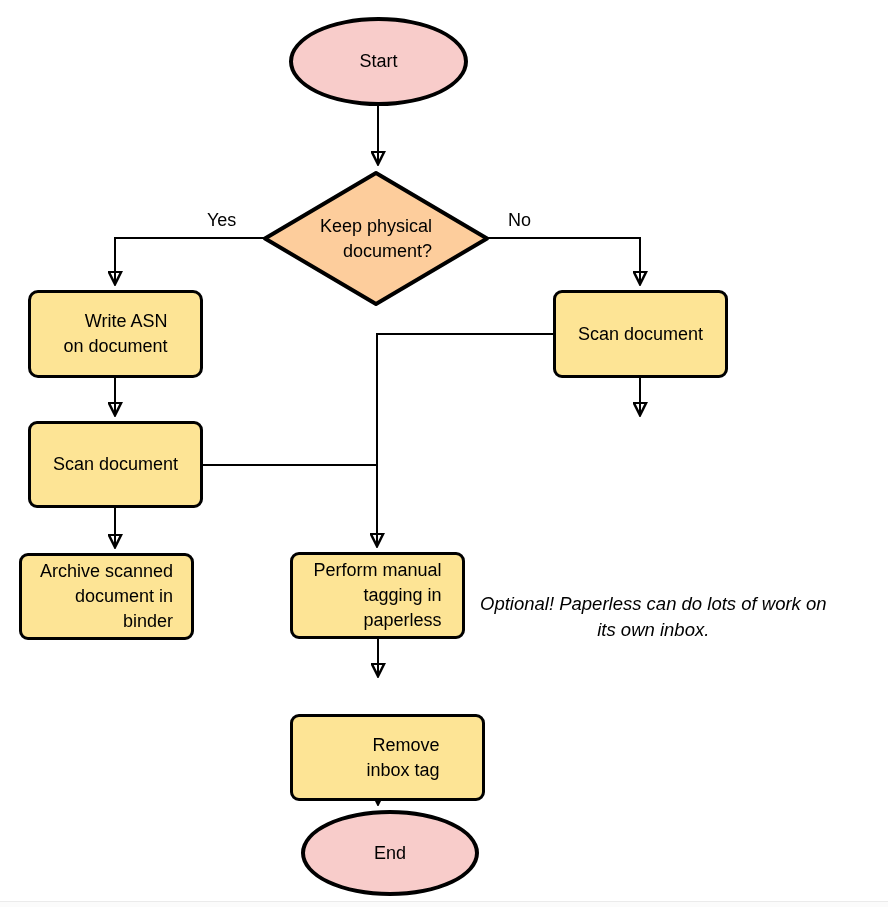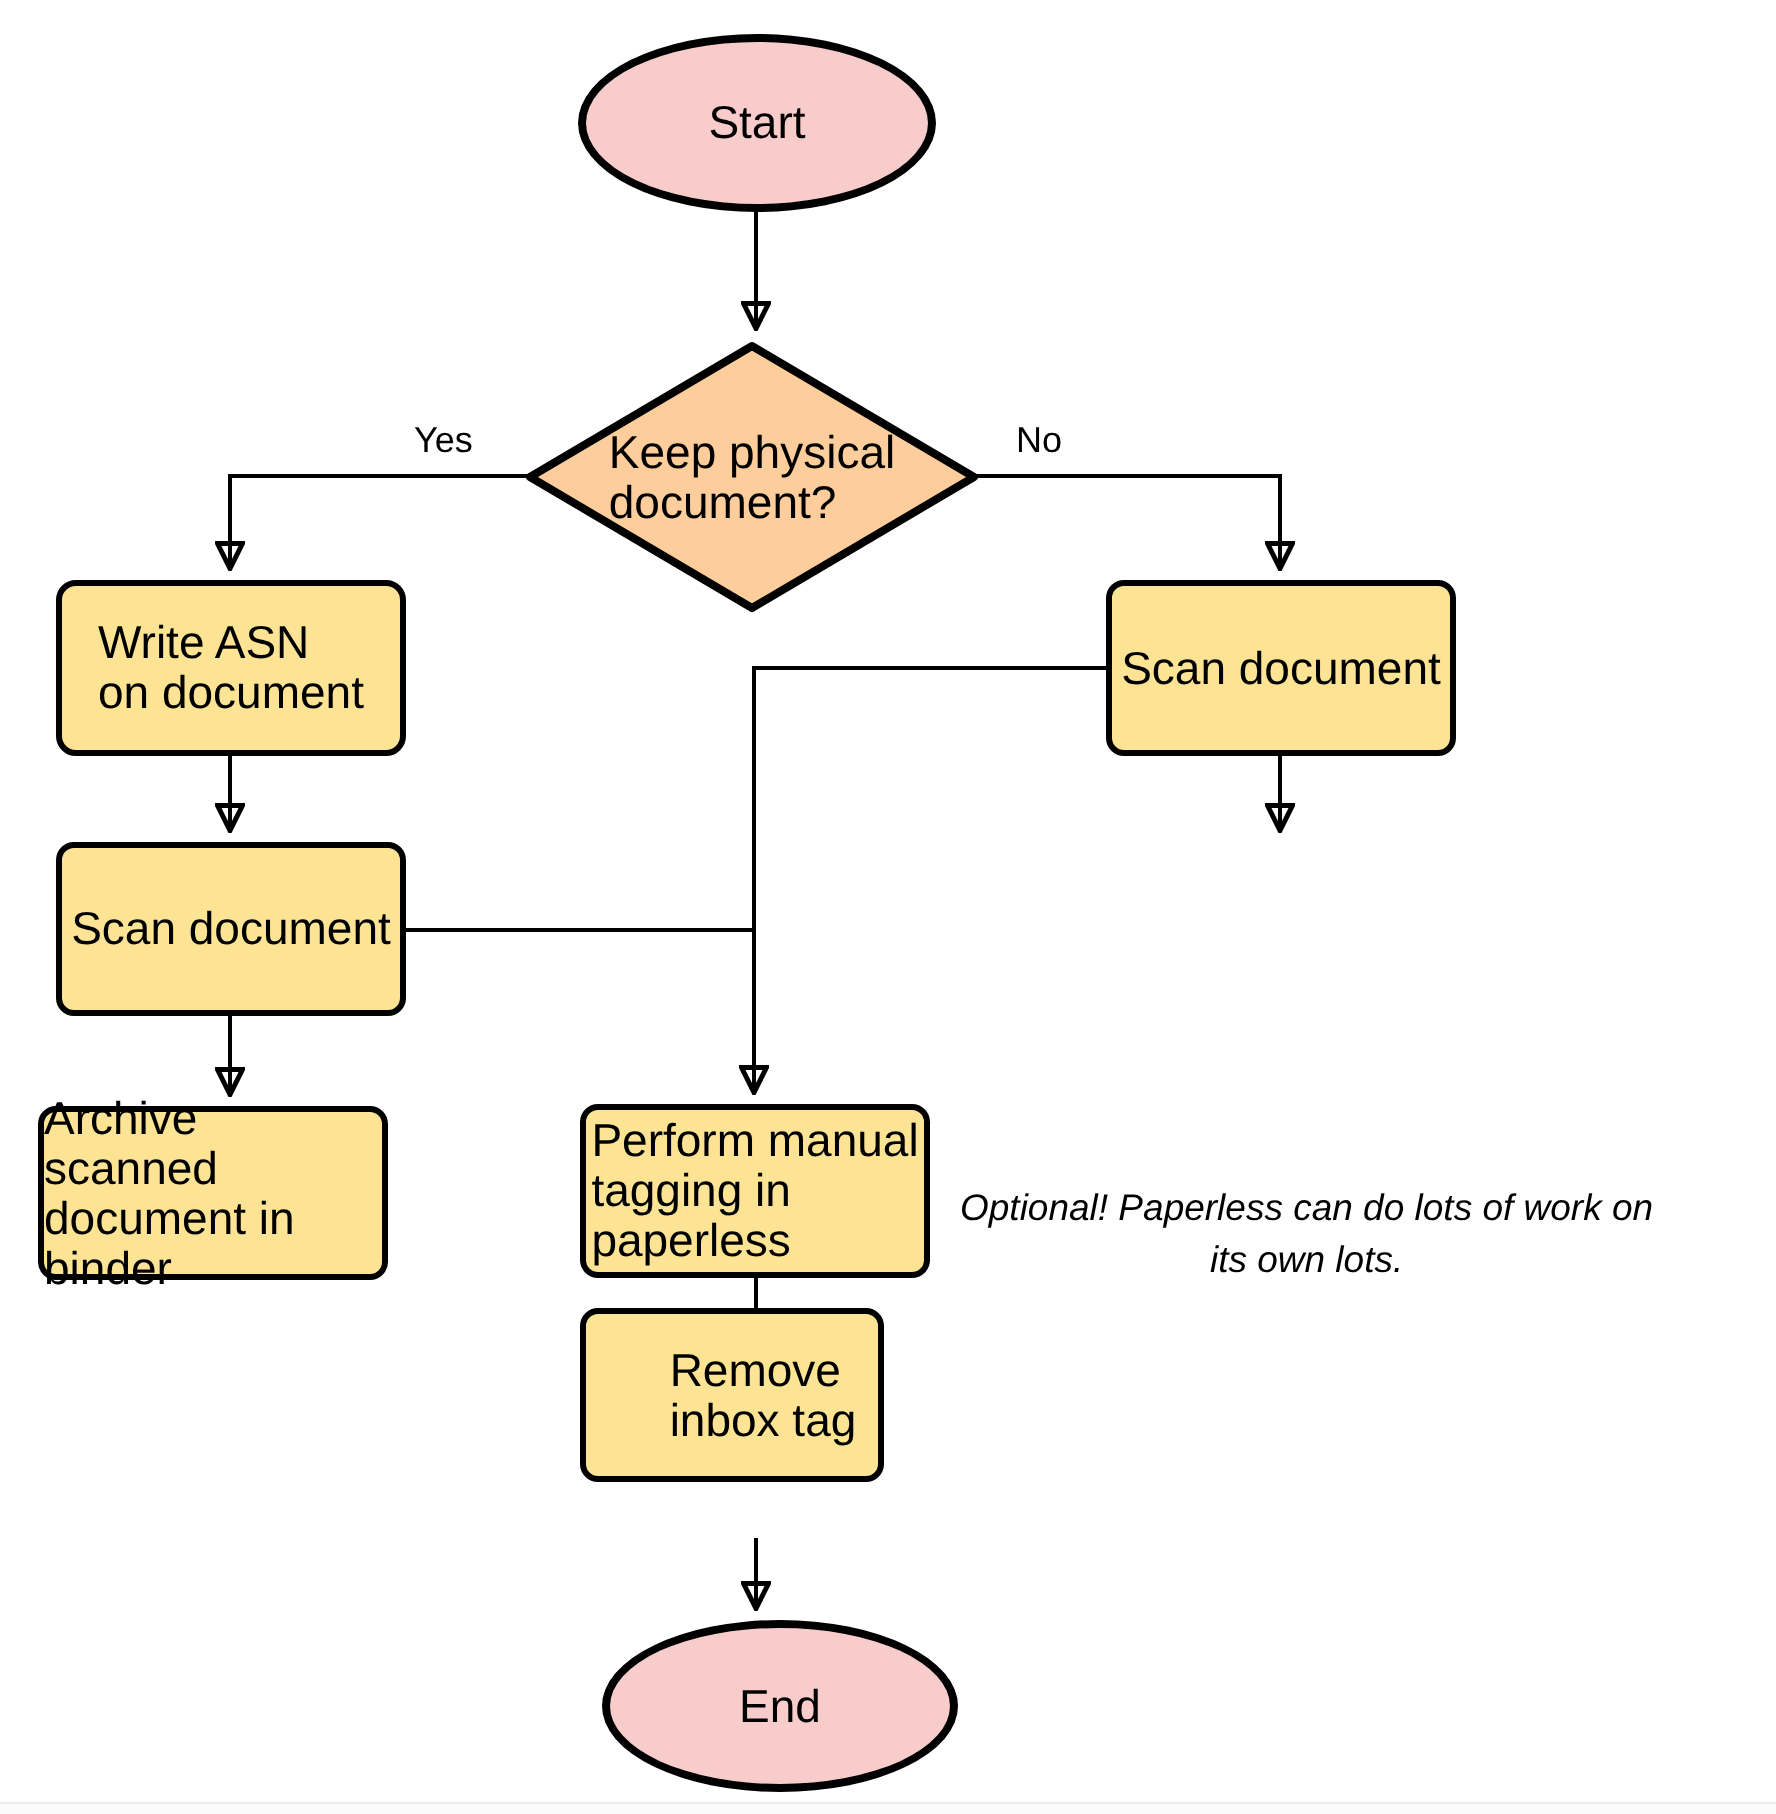--- a/index.html
+++ b/index.html
@@ -17,22 +17,22 @@
     position:relative;
     width:888px;height:907px;
     background:var(--canvas-bg);
     overflow:hidden;
   }
   .edges{position:absolute;left:0;top:0;width:888px;height:907px;}
   .edges path{stroke:var(--line-color);stroke-width:2;fill:none;}
   .node{
     position:absolute;
     display:flex;align-items:center;justify-content:center;
-    text-align:left;
-    font-size:23px;line-height:25px;
+    text-align:right;
+    font-size:18px;line-height:25px;
     color:var(--text-color);
   }
   .terminator{
     background:var(--terminator-fill);
     border:4px solid var(--line-color);
     border-radius:50%;
   }
   .process{
     background:var(--process-fill);
     border:3px solid var(--line-color);
@@ -65,21 +65,21 @@
 
   
   #n-start{left:289px;top:17px;width:179px;height:89px;}
   #n-decision{left:262px;top:170px;width:228px;height:137px;}
   #n-write-asn{left:28px;top:290px;width:175px;height:88px;border-radius:10px;}
   #n-scan-left{left:28px;top:421px;width:175px;height:87px;}
   #n-archive{left:19px;top:553px;width:175px;height:87px;}
   #n-scan-right{left:553px;top:290px;width:175px;height:88px;}
   #n-trash{left:553px;top:421px;width:175px;height:87px;}
   #n-tagging{left:290px;top:552px;width:175px;height:87px;}
-  #n-remove{left:290px;top:654px;width:152px;height:87px;padding-left:31px;}
+  #n-remove{left:290px;top:714px;width:195px;height:87px;padding-left:31px;}
   #n-end{left:301px;top:810px;width:178px;height:86px;}
   #lbl-yes{left:205px;top:210px;}
   #lbl-no{left:506px;top:210px;}
   #note{left:480px;top:591px;}
 </style>
 </head>
 <body>
 
 <div class="canvas">
 
@@ -145,21 +145,21 @@
   <div id="n-tagging" class="node process">
     <div class="label">
       <span>Perform manual</span>
       <span>tagging in</span>
       <span>paperless</span>
     </div>
   </div>
 
   <div id="note" class="note">
     <span>Optional! Paperless can do lots of work on</span>
-    <span>its own lots.</span>
+    <span>its own inbox.</span>
   </div>
 
   <div id="n-remove" class="node process">
     <div class="label">
       <span>Remove</span>
       <span>inbox tag</span>
     </div>
   </div>
 
   <div id="n-end" class="node terminator">

